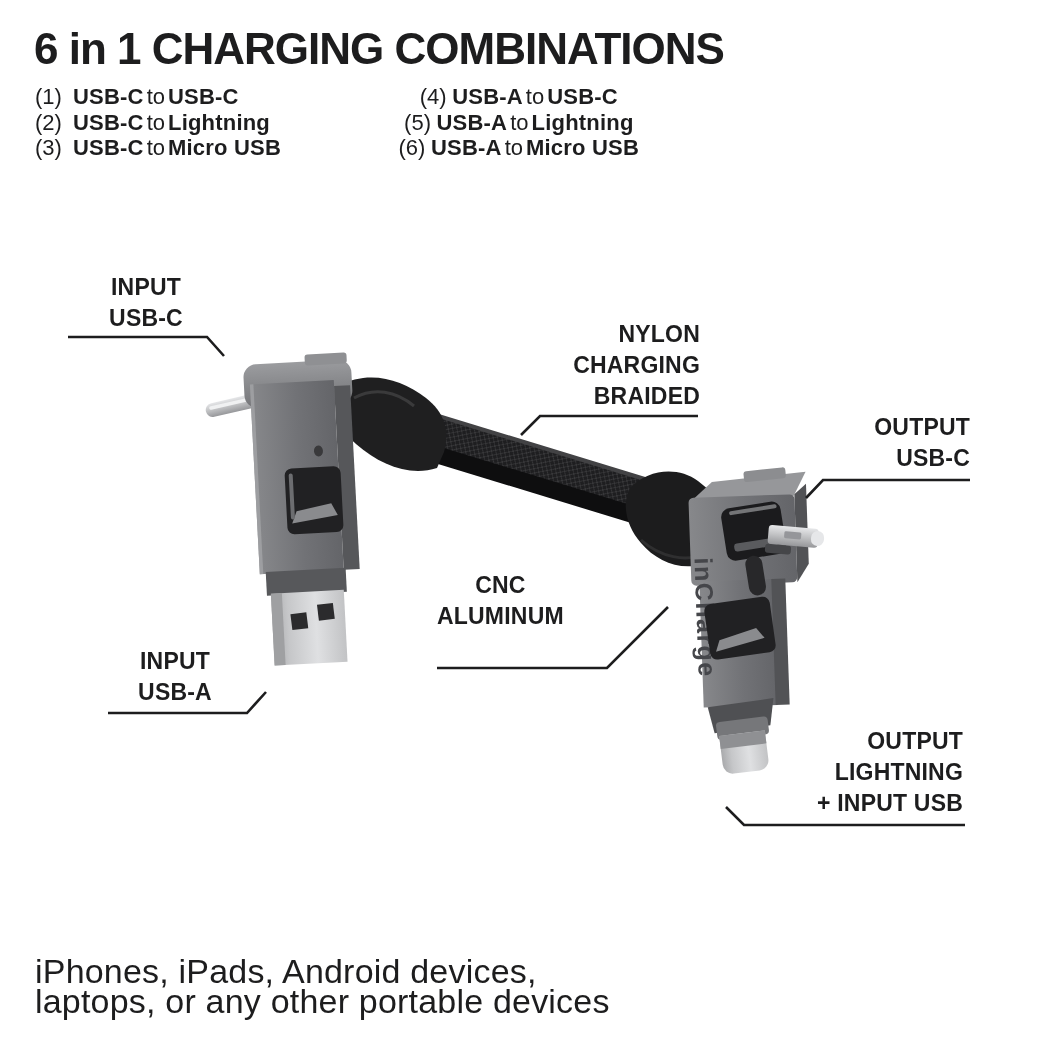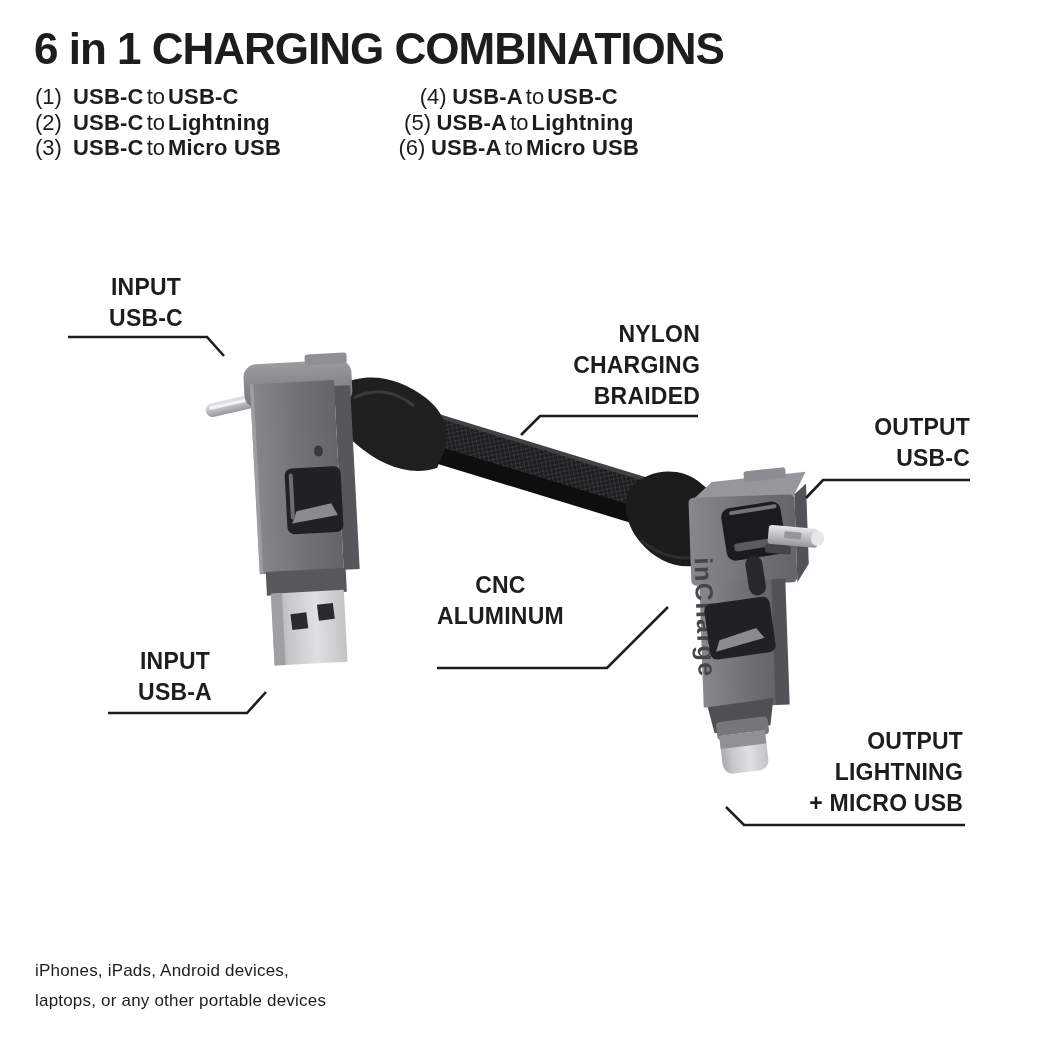--- a/index.html
+++ b/index.html
@@ -24,21 +24,21 @@
     letter-spacing:0.2px;white-space:nowrap;
   }
   .callout span{display:block;}
   #lab-input-usbc{left:60px;top:272px;width:172px;text-align:center;}
   #lab-nylon{right:340px;top:319px;text-align:right;}
   #lab-output-usbc{right:70px;top:412px;text-align:right;}
   #lab-cnc{left:437px;top:570px;text-align:center;}
   #lab-input-usba{left:89px;top:646px;width:172px;text-align:center;}
   #lab-output-lm{right:77px;top:726px;text-align:right;}
   .footer{
-    position:absolute;left:35px;top:956px;font-size:17px;line-height:30px;
+    position:absolute;left:35px;top:956px;font-size:34px;line-height:30px;
     font-weight:400;letter-spacing:0.2px;
   }
   .footer span{display:block;}
 </style>
 </head>
 <body>
 
 <div class="page">
 
   <div class="title">6 in 1 CHARGING COMBINATIONS</div>
@@ -191,21 +191,21 @@
     <span>CNC</span>
     <span>ALUMINUM</span>
   </div>
   <div class="callout" id="lab-input-usba">
     <span>INPUT</span>
     <span>USB-A</span>
   </div>
   <div class="callout" id="lab-output-lm">
     <span>OUTPUT</span>
     <span>LIGHTNING</span>
-    <span>+ MICRO USB</span>
+    <span>+ INPUT USB</span>
   </div>
 
   <div class="footer">
     <span>iPhones, iPads, Android devices,</span>
     <span>laptops, or any other portable devices</span>
   </div>
 
 </div>
 
 </body></html>

